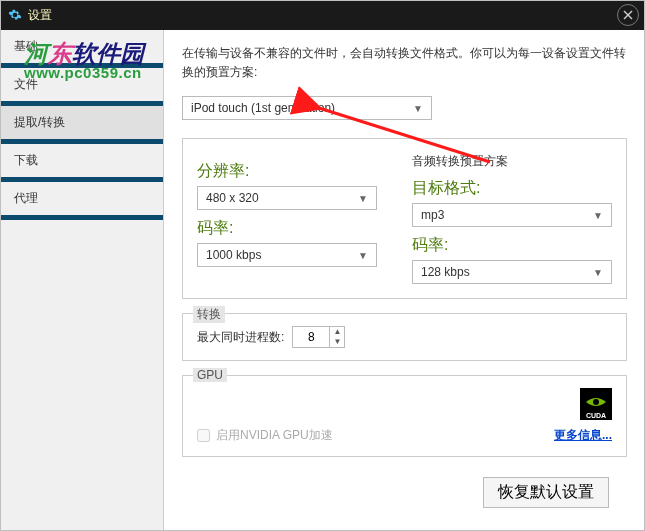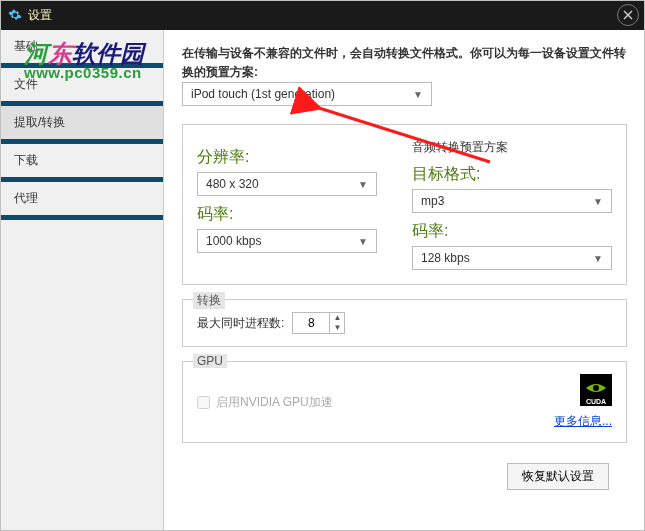--- a/index.html
+++ b/index.html
@@ -8,40 +8,40 @@
 .titlebar .gear { width: 14px; height: 14px; margin-right: 6px; }
 .close-btn { position: absolute; right: 6px; top: 4px; width: 22px; height: 22px; border: 1px solid #777; border-radius: 50%; display: flex; align-items: center; justify-content: center; cursor: pointer; color: #ccc; font-size: 14px; }
 .watermark { position: absolute; left: 24px; top: 38px; font-size: 24px; font-weight: bold; font-style: italic; pointer-events: none; z-index: 10; }
 .watermark .c1 { color: #2a9d3e; } .watermark .c2 { color: #d93a8a; } .watermark .c3 { color: #1a1a7a; }
 .watermark-url { position: absolute; left: 24px; top: 64px; font-size: 15px; font-weight: bold; color: #2a9d3e; pointer-events: none; z-index: 10; letter-spacing: 0.5px; }
 .main { display: flex; height: 501px; }
 .sidebar { width: 164px; background: #f0f0f0; border-right: 1px solid #ccc; }
 .side-item { padding: 8px 14px; font-size: 12px; color: #333; border-bottom: 5px solid #0c4a6e; cursor: pointer; }
 .side-item.sel { background: #e0e0e0; }
 .content { flex: 1; padding: 14px 18px 14px 18px; font-size: 12px; color: #333; overflow: hidden; position: relative; }
-.desc { line-height: 1.6; margin-bottom: 0; font-weight: bold; }
+.desc { line-height: 1.6; margin-bottom: 14px; }
 .dropdown { display: inline-flex; align-items: center; justify-content: space-between; border: 1px solid #bbb; background: #fff; height: 24px; padding: 0 8px; cursor: pointer; font-size: 12px; }
 .dropdown .caret { font-size: 10px; color: #666; }
 .group { border: 1px solid #ccc; padding: 14px 14px 14px 14px; margin-bottom: 14px; position: relative; }
 .group legend, .legend { position: absolute; top: -8px; left: 10px; background: #e5e5e5; padding: 0 4px; font-size: 12px; color: #555; }
 .cols { display: flex; gap: 30px; }
 .col { flex: 1; }
 .col h4 { font-size: 12px; font-weight: normal; margin-bottom: 8px; color: #333; }
 .lbl { font-size: 16px; color: #4d7c0f; margin-bottom: 4px; margin-top: 8px; }
 .row { display: flex; align-items: center; gap: 8px; }
 .spinner { display: inline-flex; align-items: center; border: 1px solid #bbb; height: 22px; }
 .spinner input { width: 36px; border: none; text-align: center; font-size: 12px; outline: none; }
 .spinner .arrows { display: flex; flex-direction: column; border-left: 1px solid #bbb; }
 .spinner .arrows span { width: 14px; height: 10px; font-size: 8px; line-height: 10px; text-align: center; cursor: pointer; color: #555; }
 .chk { display: flex; align-items: center; gap: 6px; color: #aaa; }
 .chk input { width: 13px; height: 13px; }
 .cuda { width: 32px; height: 32px; }
-.link { color: #0645cc; text-decoration: underline; cursor: pointer; font-size: 12px; }
+.link { color: #0645cc; text-decoration: underline; cursor: pointer; font-size: 12px; font-weight: bold; }
 .footer { display: flex; justify-content: flex-end; padding: 6px 18px 0 0; }
-.btn { border: 1px solid #bbb; background: #f5f5f5; padding: 4px 14px; font-size: 12px; cursor: pointer; }
+.btn { border: 1px solid #bbb; background: #f5f5f5; padding: 4px 14px; font-size: 16px; cursor: pointer; }
 .arrow-svg { position: absolute; left: 290px; top: 52px; pointer-events: none; z-index: 5; }
 .border-outer { position: absolute; inset: 0; border: 1px solid #bfbfbf; pointer-events: none; }
 </style>
 </head>
 <body>
 
 <div class="titlebar">
   <svg class="gear" viewBox="0 0 24 24" fill="#4fc3f7">
       <path d="M12 8a4 4 0 100 8 4 4 0 000-8zm9 4a7 7 0 01-.1 1.2l2 1.6-2 3.4-2.4-1a7 7 0 01-2 .1l-.4 2.5h-4l-.4-2.5a7 7 0 01-2-.9l-2.4 1-2-3.4 2-1.6A7 7 0 013 12a7 7 0 01.1-1.2l-2-1.6 2-3.4 2.4 1a7 7 0 012-.9L8 3h4l.4 2.5a7 7 0 012 .9l2.4-1 2 3.4-2 1.6c.1.4.2.8.2 1.2z"></path>
     </svg>
@@ -115,21 +115,21 @@
           <div class="arrows">
             <span>▲</span>
             <span>▼</span>
           </div>
         </div>
       </div>
     </div>
 
     <div class="group" style="padding:12px 14px;">
       <span class="legend">GPU</span>
-      <div style="display:flex; justify-content:space-between; align-items:center;">
+      <div style="display:flex; justify-content:space-between; align-items:flex-end;">
         <label class="chk">
           <input type="checkbox" disabled="" style="">
           <span>启用NVIDIA GPU加速</span>
         </label>
         <div style="text-align:right;">
           <svg class="cuda" viewBox="0 0 32 32">
             <rect x="0" y="0" width="32" height="32" fill="#000"></rect>
             <path d="M6 14 Q16 6 26 14 Q16 22 6 14 Z" fill="#76b900"></path>
             <circle cx="16" cy="14" r="3" fill="#000"></circle>
             <text x="16" y="30" font-size="7" fill="#fff" text-anchor="middle" font-weight="bold">CUDA</text>

